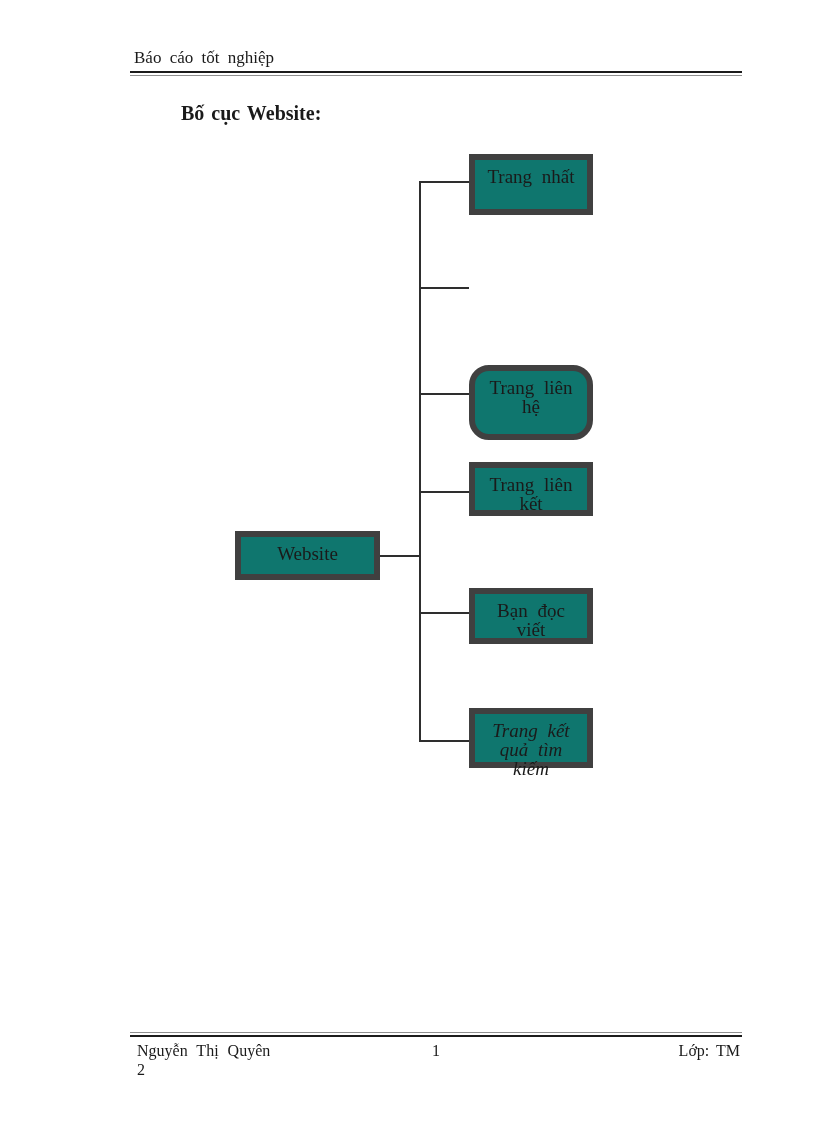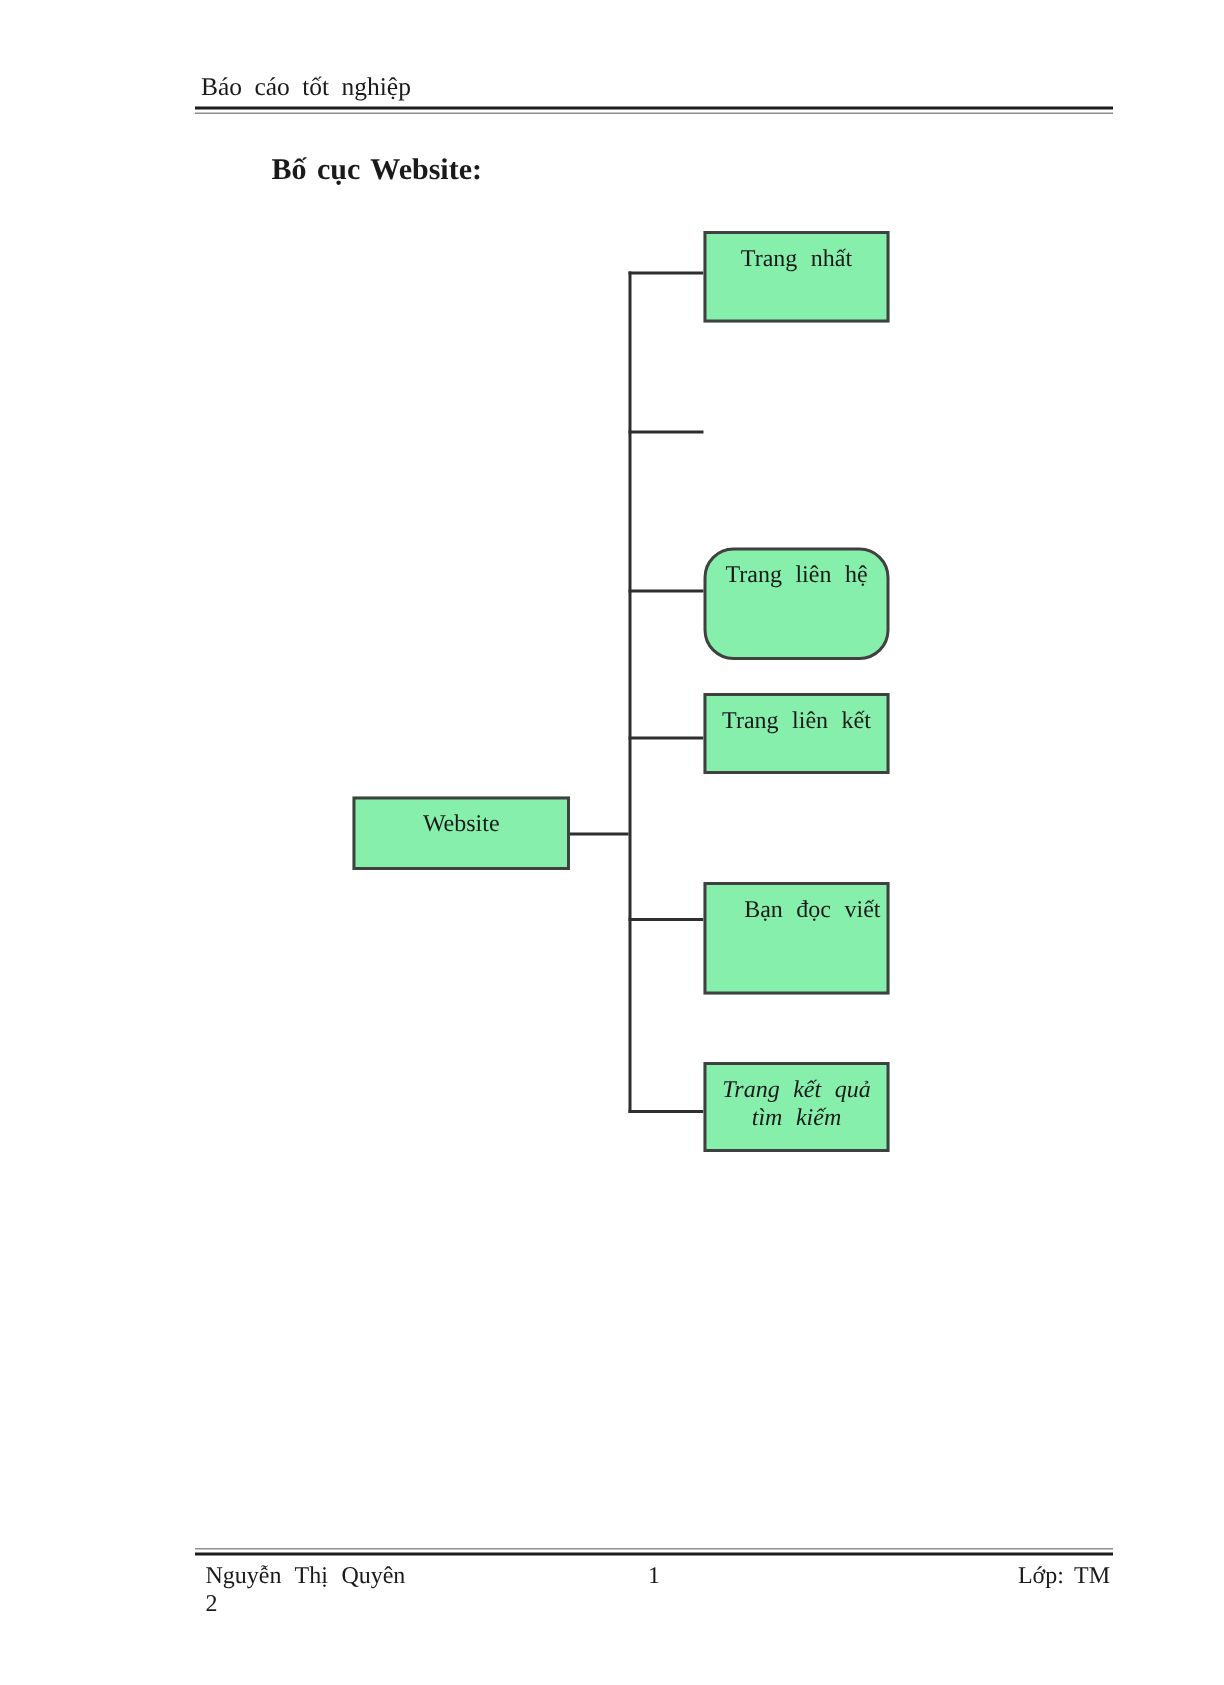--- a/index.html
+++ b/index.html
@@ -45,36 +45,36 @@
     word-spacing: 2px;
     white-space: nowrap;
   }
 
   
   .diagram { position: absolute; left: 0; top: 0; width: 816px; height: 1123px; }
 
   .node-box {
     position: absolute;
     box-sizing: border-box;
-    border: 2px solid #404040;
-    background: #86efac;
+    border: 6px solid #404040;
+    background: #0f766e;
     text-align: center;
-    font-size: 16px;
+    font-size: 19px;
     line-height: 19px;
     word-spacing: 5px;
     padding: 7px 4px 0 4px;
   }
   .root-box { left: 235px; top: 531px; width: 145px; height: 49px; }
 
   .child-box { left: 469px; width: 124px; }
   .cb1 { top: 154px; height: 61px; }
   .cb2 { top: 258px; height: 58px; }
   .cb3 { top: 365px; height: 75px; border-radius: 20px; }
   .cb4 { top: 462px; height: 54px; }
-  .cb5 { top: 588px; height: 75px; text-align: right; }
+  .cb5 { top: 588px; height: 56px; }
   .cb6 { top: 708px; height: 60px; font-style: italic; }
 
   .line { position: absolute; background: #2e2e2e; }
   .trunk { left: 419px; top: 181px; width: 2px; height: 561px; }
   .branch { left: 419px; width: 50px; height: 2px; }
   .br1 { top: 181px; }
   .br2 { top: 287px; }
   .br3 { top: 393px; }
   .br4 { top: 491px; }
   .br5 { top: 612px; }

